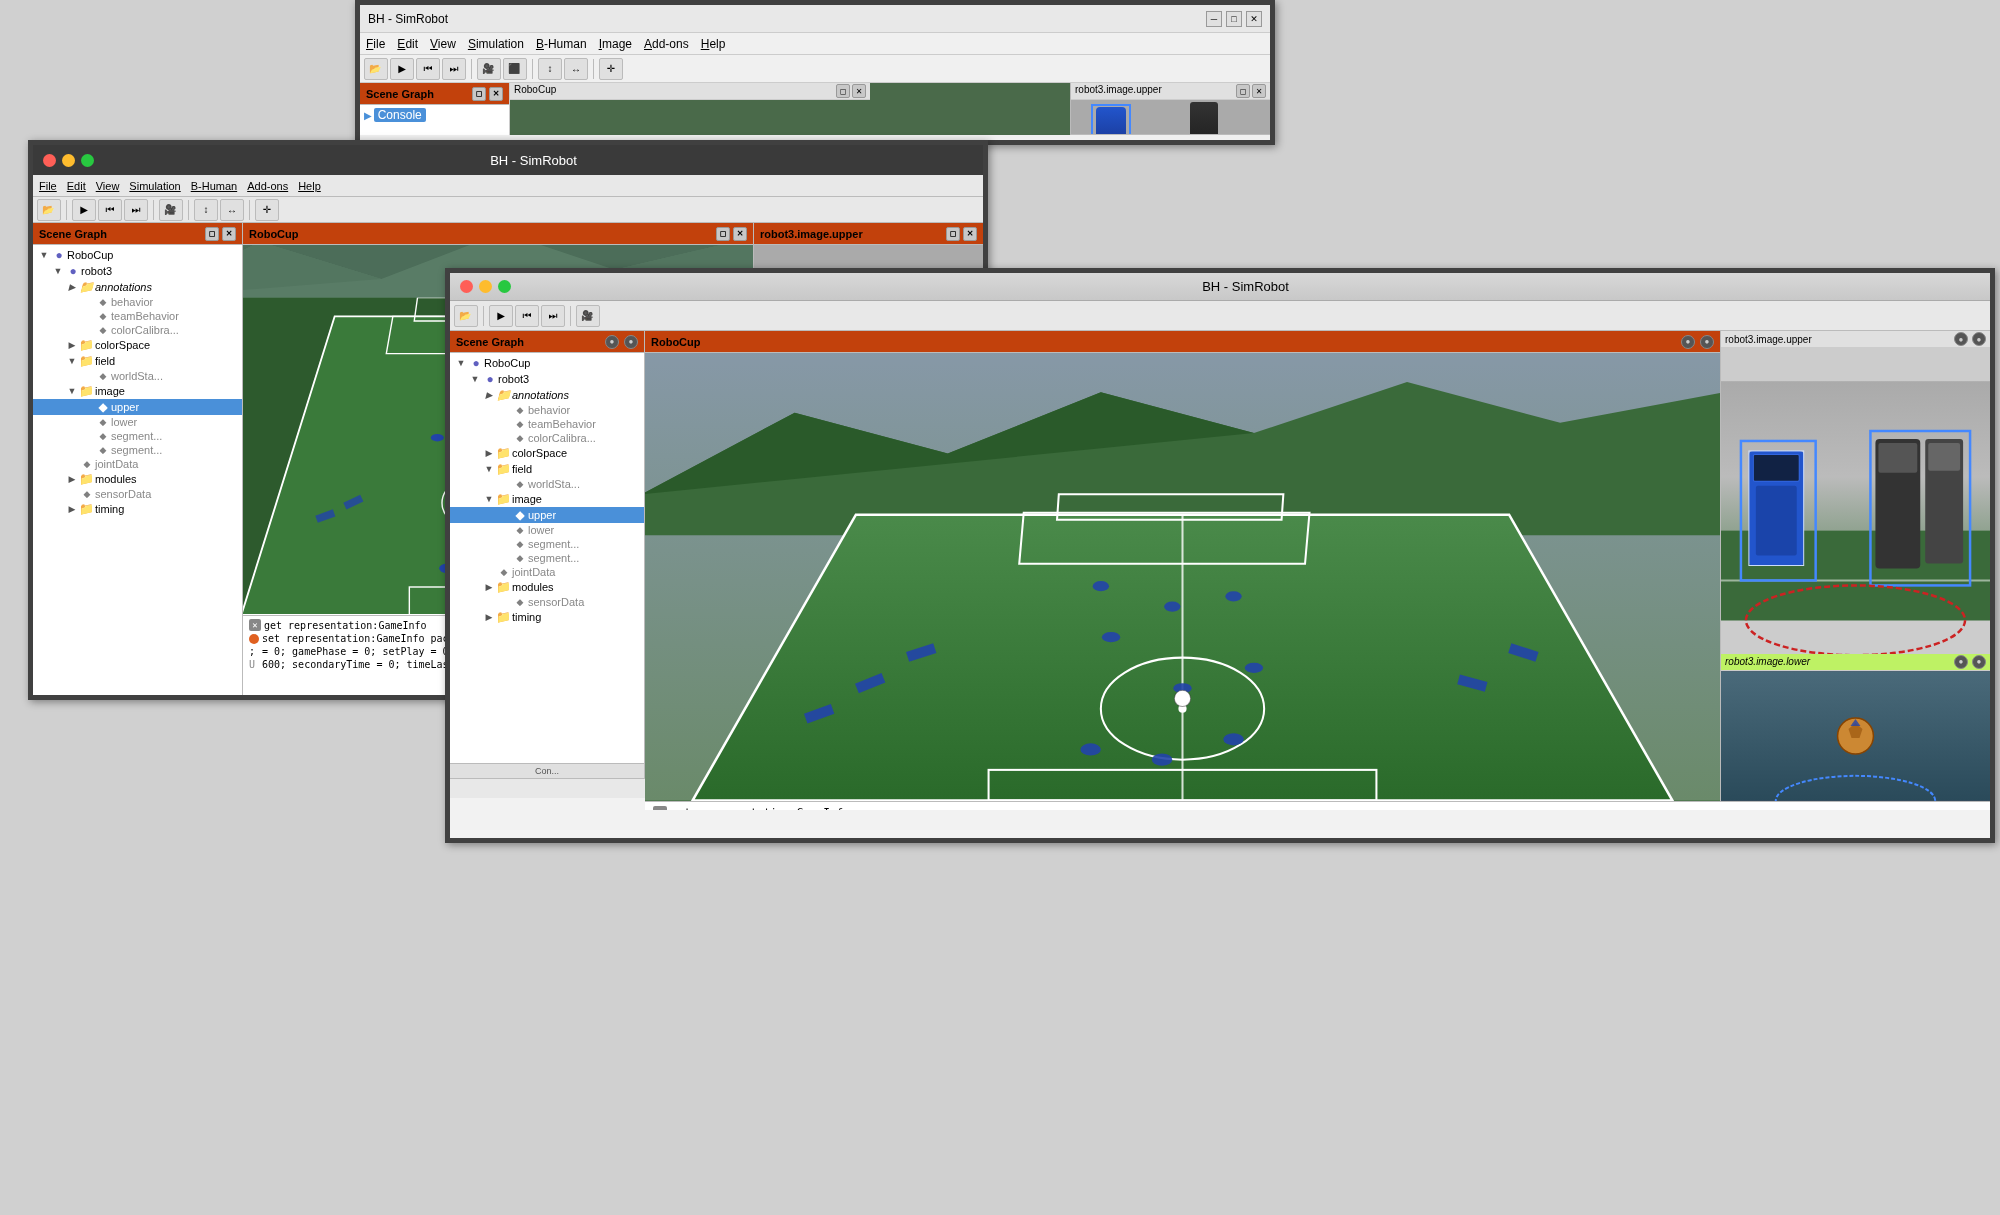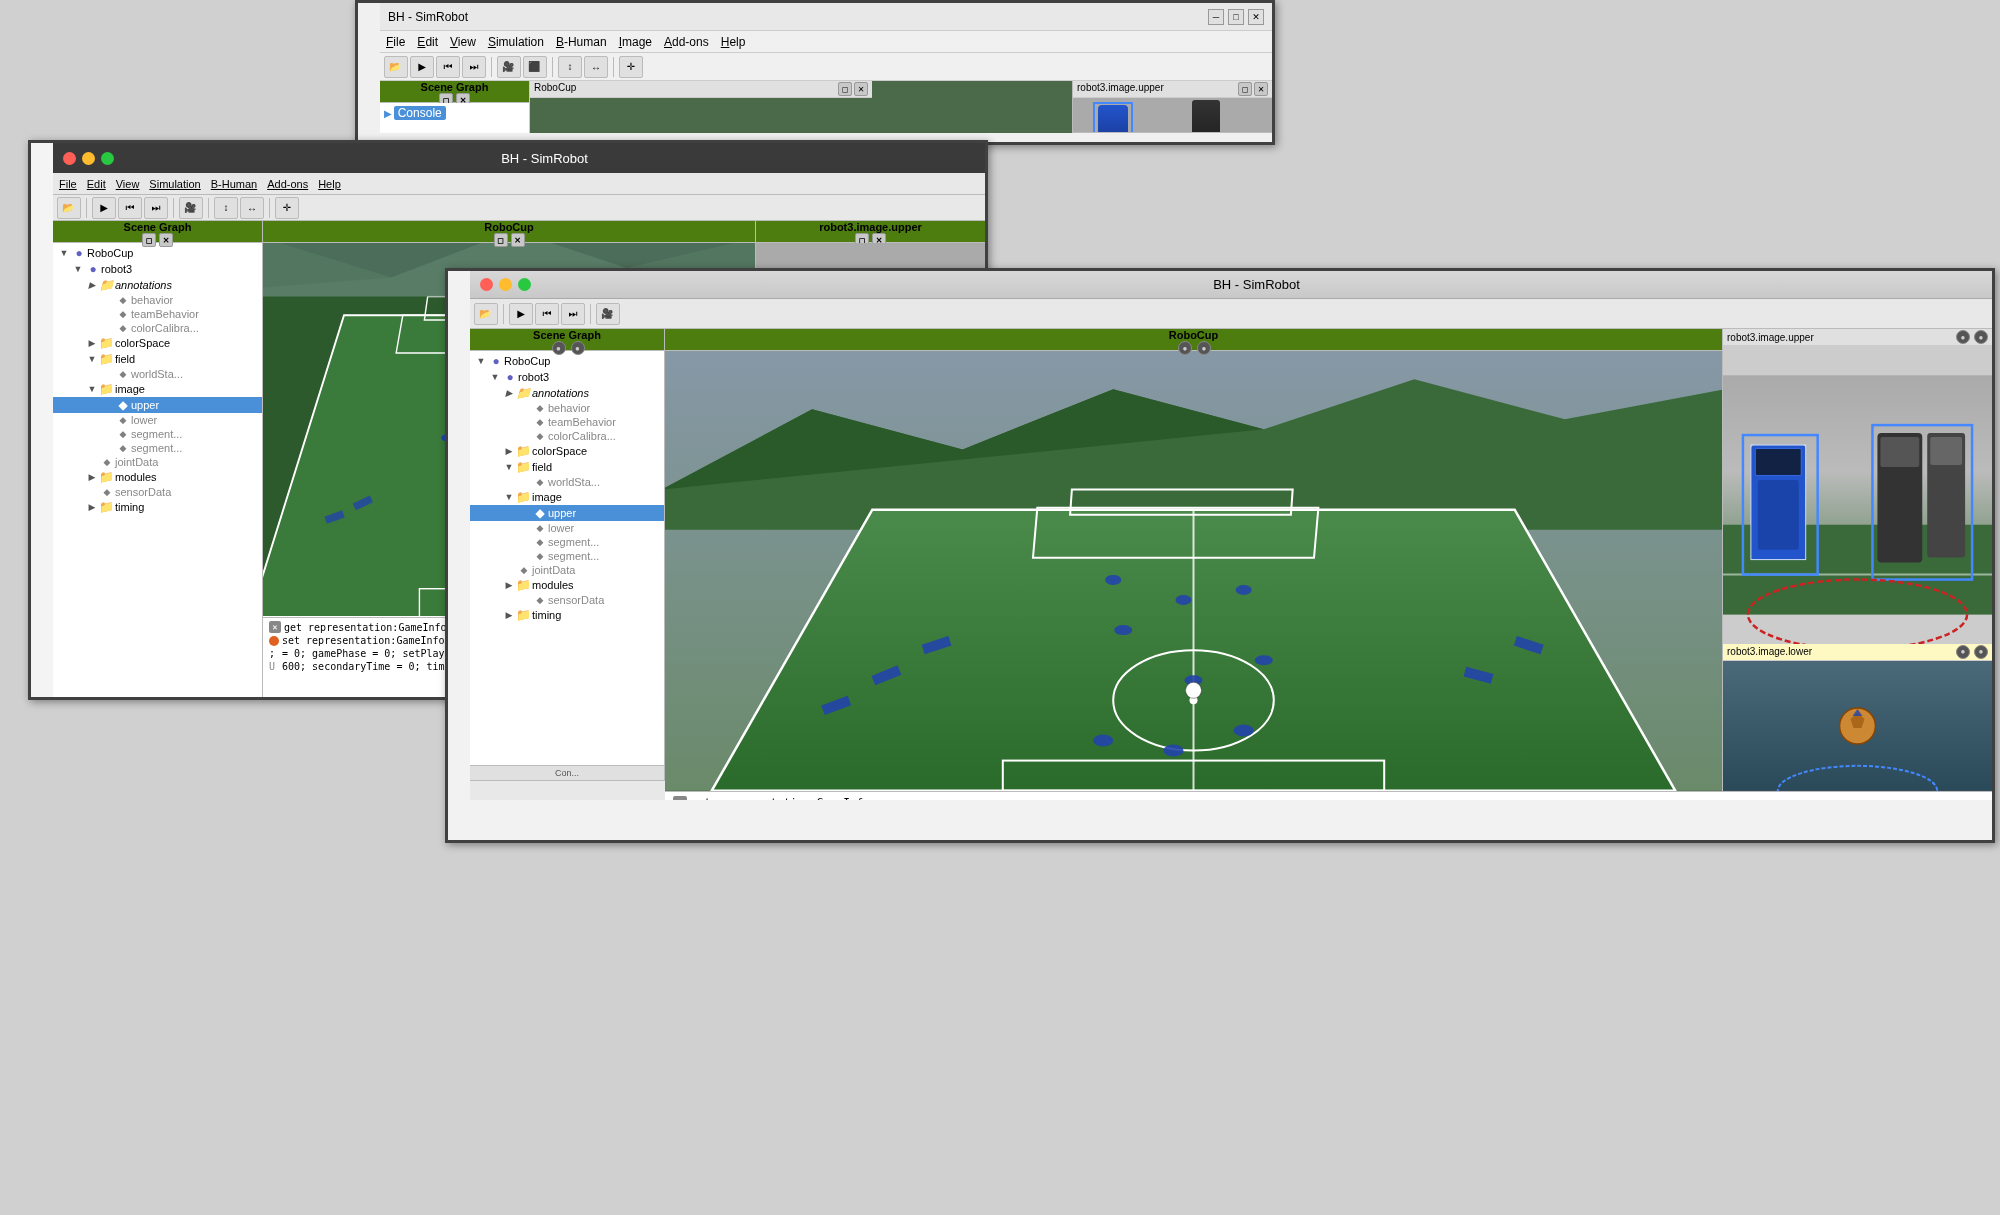--- a/index.html
+++ b/index.html
@@ -9,24 +9,23 @@
       font-size: 12px;
       width: 2000px;
       height: 1215px;
       overflow: hidden;
       position: relative;
     }
 
     
     .window {
       position: absolute;
-      border: 3px solid #404040;
+      border: 5px solid #404040;
       background: #f0f0f0;
       box-shadow: 4px 4px 16px rgba(0,0,0,0.5);
-      padding-left: 22px;
     }
 
     
     .win1 {
       left: 355px; top: 0px;
       width: 920px; height: 145px;
       z-index: 1;
     }
     .win1 .titlebar {
       background: #e8e8e8;
@@ -110,30 +109,29 @@
       width: 24px; height: 22px;
       background: #e0e0e0;
       border: 1px solid #bbb;
       border-radius: 2px;
       display: flex; align-items: center; justify-content: center;
       cursor: pointer;
       font-size: 10px;
     }
     .tb-sep { width: 1px; height: 20px; background: #bbb; margin: 0 3px; }
     .panel-header {
-      background: #4d7c0f;
+      background: #c2410c;
       border-bottom: 1px solid #bbb;
       height: 22px;
       display: flex;
       align-items: center;
       padding: 0 6px;
       font-size: 11px;
       font-weight: bold;
       justify-content: space-between;
-      flex-direction: column;
     }
     .panel-header-controls { display: flex; gap: 3px; }
     .ph-btn {
       width: 14px; height: 14px;
       background: #c8c8c8;
       border: 1px solid #999;
       border-radius: 2px;
       font-size: 8px;
       display: flex; align-items: center; justify-content: center;
       cursor: pointer;
@@ -756,21 +754,21 @@
               <rect x="150" y="50" width="100" height="155" fill="none" stroke="#4488ff" stroke-width="2.5"></rect>
               <rect x="155" y="58" width="45" height="130" fill="#333" rx="4"></rect>
               <rect x="158" y="62" width="39" height="30" fill="#555" rx="2"></rect>
               <rect x="205" y="58" width="38" height="125" fill="#444" rx="3"></rect>
               <rect x="208" y="62" width="32" height="28" fill="#666" rx="2"></rect>
 
               <ellipse cx="135" cy="240" rx="110" ry="35" fill="none" stroke="#cc2222" stroke-width="2.5" stroke-dasharray="6,3"></ellipse>
             </svg>
           </div>
 
-          <div style="background:#fef9c3; font-size:10px; padding:1px 4px; border-bottom:1px solid #ccc; display:flex; justify-content:space-between; align-items:center;">
+          <div style="background:#bef264; font-size:10px; padding:1px 4px; border-bottom:1px solid #ccc; display:flex; justify-content:space-between; align-items:center;font-style:italic;">
             <span>robot3.image.lower</span>
             <div style="display:flex; gap:2px;">
               <div class="panel-close-btn dark">●</div>
               <div class="panel-close-btn dark">●</div>
             </div>
           </div>
 
           <div style="height:130px; background:#556; position:relative; overflow:hidden;">
             <svg width="100%" height="100%" viewBox="0 0 270 130">
               <defs>

